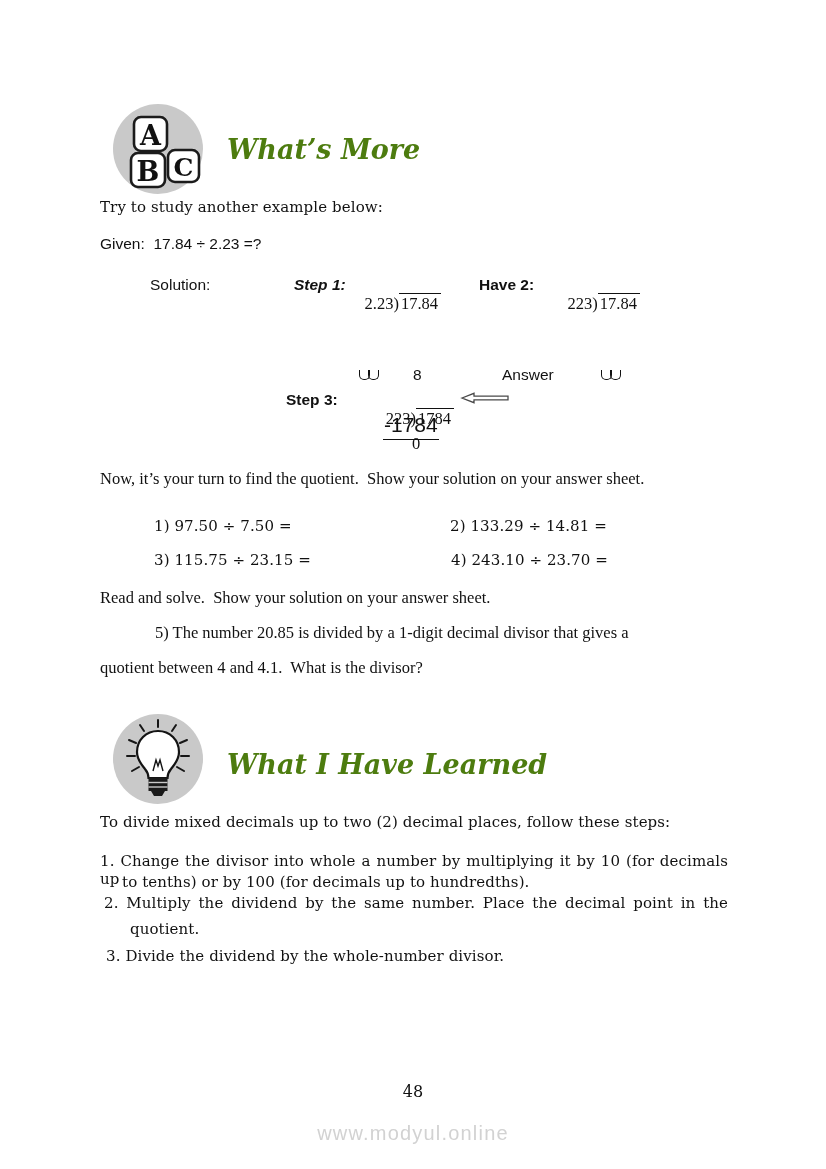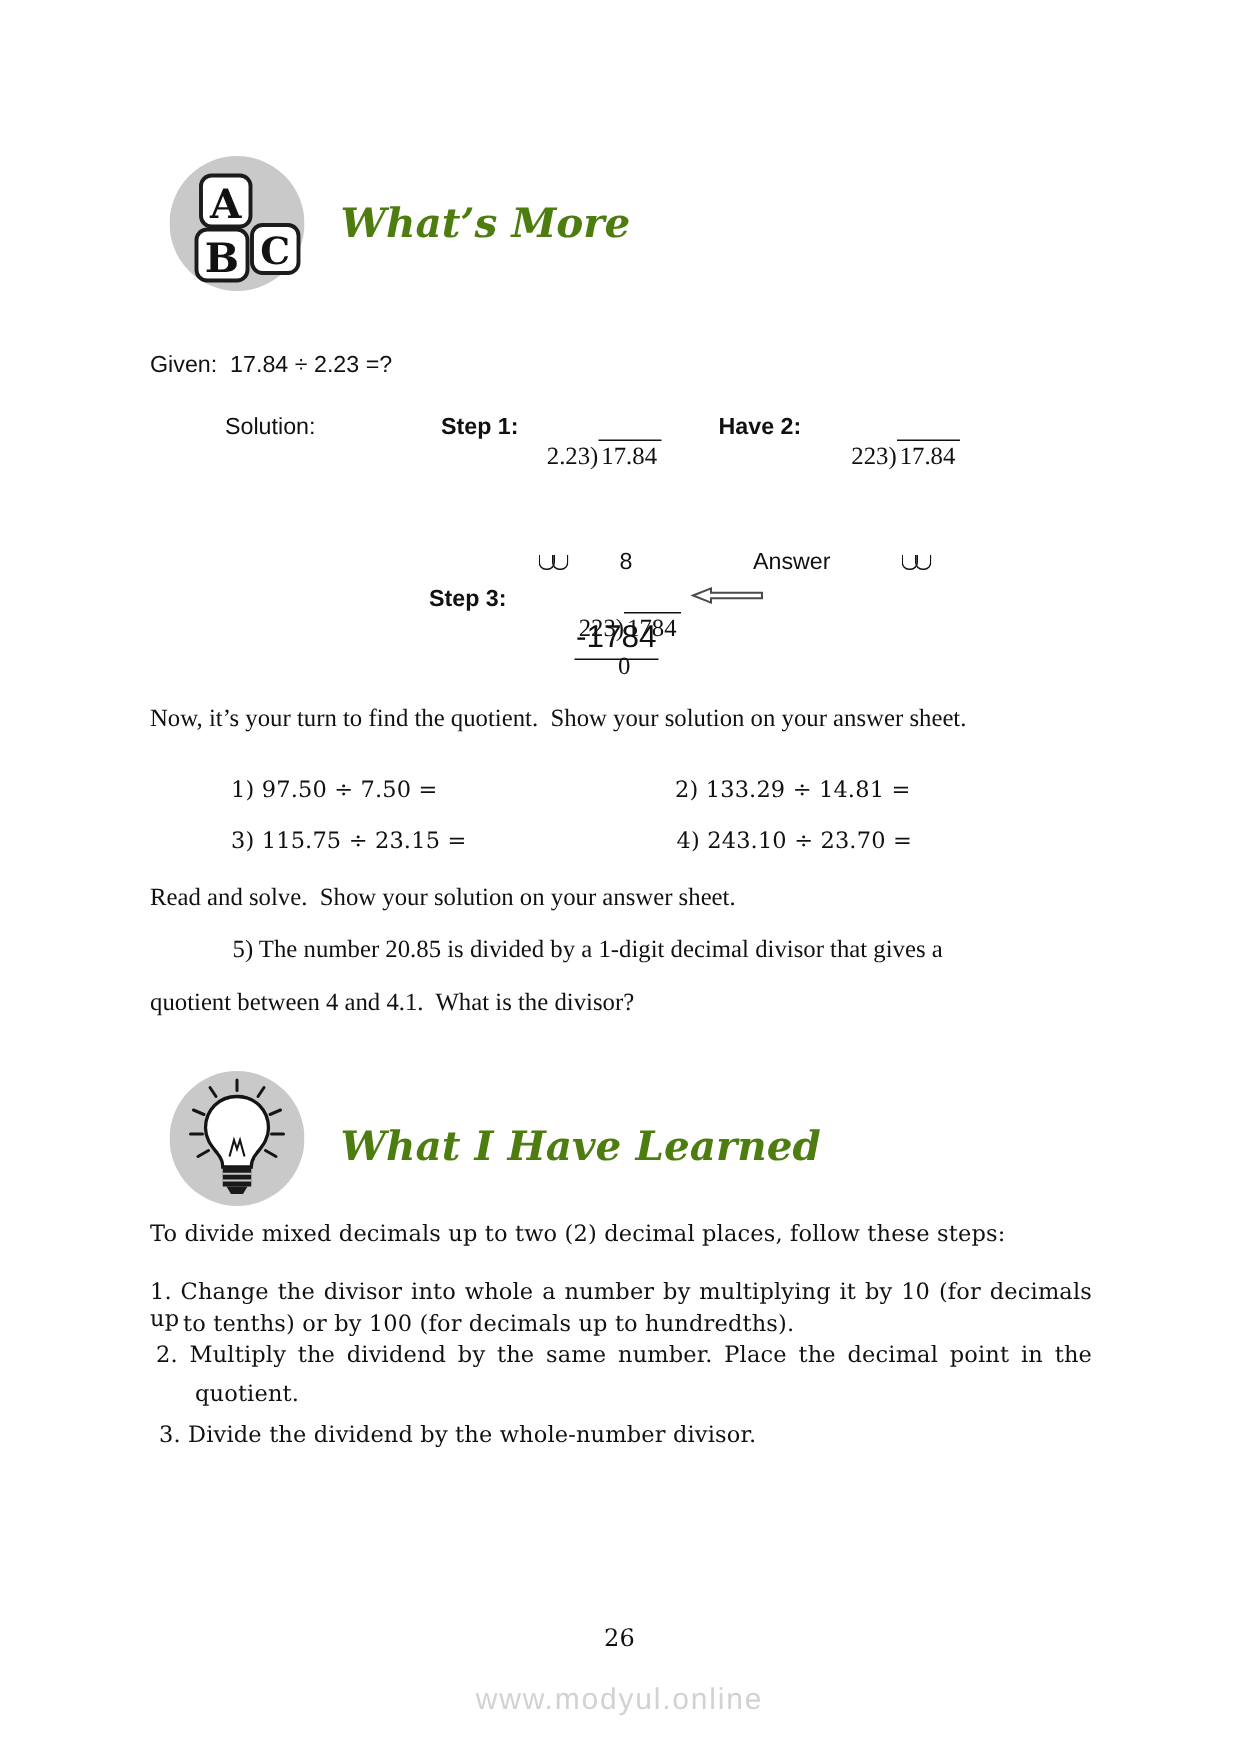--- a/index.html
+++ b/index.html
@@ -30,26 +30,27 @@
       <rect x="21" y="13" width="33" height="34" rx="7" fill="#ffffff" stroke="#1b1b1b" stroke-width="2.6"></rect>
       <text x="37.5" y="41" text-anchor="middle" font-family="DejaVu Serif, serif" font-weight="bold" font-size="27" fill="#111">A</text>
       <rect x="18" y="49" width="34" height="34" rx="7" fill="#ffffff" stroke="#1b1b1b" stroke-width="2.6"></rect>
       <text x="35" y="77" text-anchor="middle" font-family="DejaVu Serif, serif" font-weight="bold" font-size="27" fill="#111">B</text>
       <rect x="55" y="46" width="31" height="32" rx="7" fill="#ffffff" stroke="#1b1b1b" stroke-width="2.6"></rect>
       <text x="70.5" y="72" text-anchor="middle" font-family="DejaVu Serif, serif" font-weight="bold" font-size="25" fill="#111">C</text>
     </svg>
   </div>
   <div class="h-title" style="left:227px;top:134px;">What’s More</div>
 
+  <div class="abs fbook" style="left:100px;top:199px;">Try to study another example below:</div>
 
   <div class="abs fsans" style="left:100px;top:235px;">Given:  17.84 ÷ 2.23 =?</div>
 
   <div class="abs fsans" style="left:150px;top:276px;">Solution:</div>
 
-  <div class="abs fsans bold" style="left:294px;top:276px;">Step 1:</div>
+  <div class="abs fsans bold" style="left:294px;top:276px;font-style:italic;">Step 1:</div>
   <div class="math" style="left:348px;top:274px;">
     <span>2.23</span><span>)</span><span class="ovl">17.84</span>
     <i class="loop" style="left:11px;"></i>
     <i class="loop" style="left:20px;"></i>
   </div>
 
   <div class="abs fsans bold" style="left:479px;top:276px;">Have 2:</div>
   <div class="math" style="left:551px;top:274px;">
     <span>223</span><span>)</span><span class="ovl">17.84</span>
     <i class="loop" style="left:50px;"></i>
@@ -111,16 +112,16 @@
   <div class="h-title" style="left:227px;top:749px;">What I Have Learned</div>
 
   <div class="abs fbook" style="left:100px;top:814px;">To divide mixed decimals up to two (2) decimal places, follow these steps:</div>
 
   <div class="abs fbook just" style="left:100px;top:853px;width:628px;">1. Change the divisor into whole a number by multiplying it by 10 (for decimals up</div>
   <div class="abs fbook" style="left:122px;top:874px;">to tenths) or by 100 (for decimals up to hundredths).</div>
   <div class="abs fbook just" style="left:104px;top:895px;width:624px;">2. Multiply the dividend by the same number.  Place the decimal point in the</div>
   <div class="abs fbook" style="left:130px;top:921px;">quotient.</div>
   <div class="abs fbook" style="left:106px;top:948px;">3. Divide the dividend by the whole-number divisor.</div>
 
-  <div class="abs center fbook" style="top:1083px;font-size:16px;">26</div>
+  <div class="abs center fbook" style="top:1083px;font-size:16px;">48</div>
   <div class="abs center wmark" style="top:1122px;">www.modyul.online</div>
 
 </div>
 
 </body></html>

